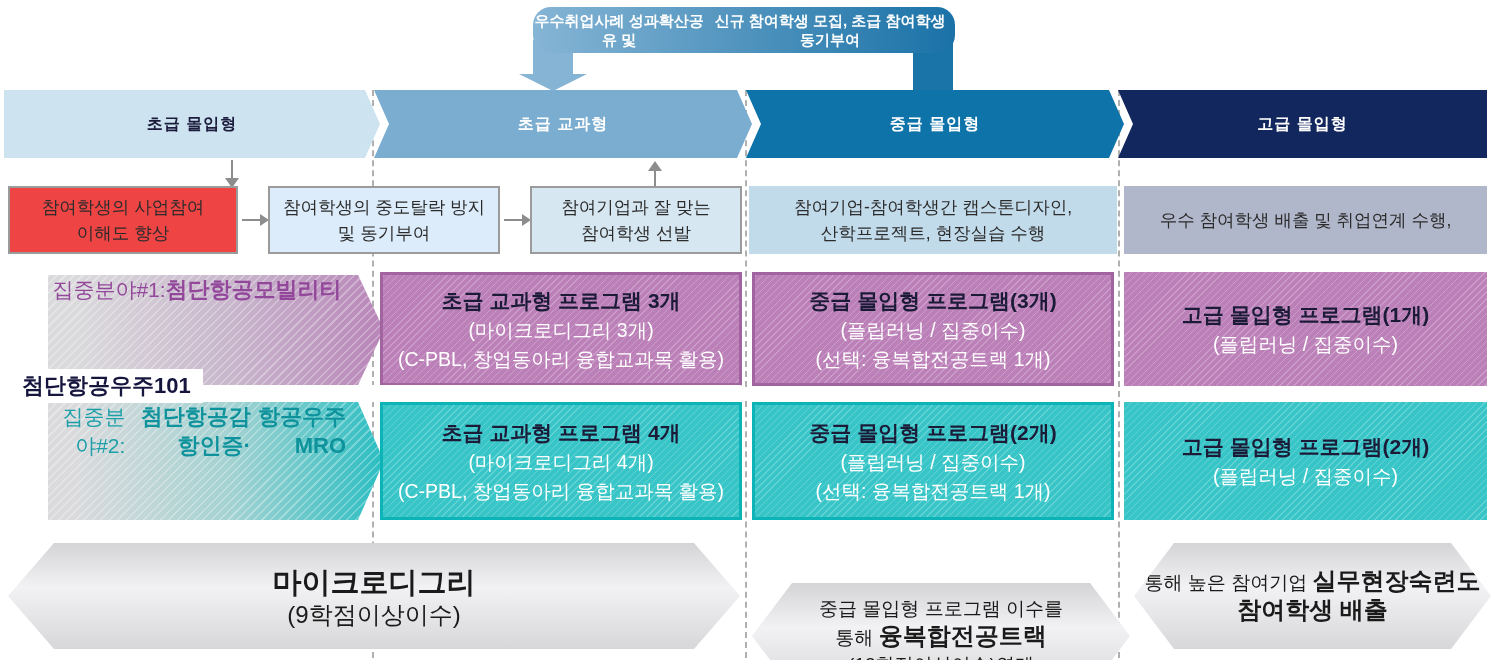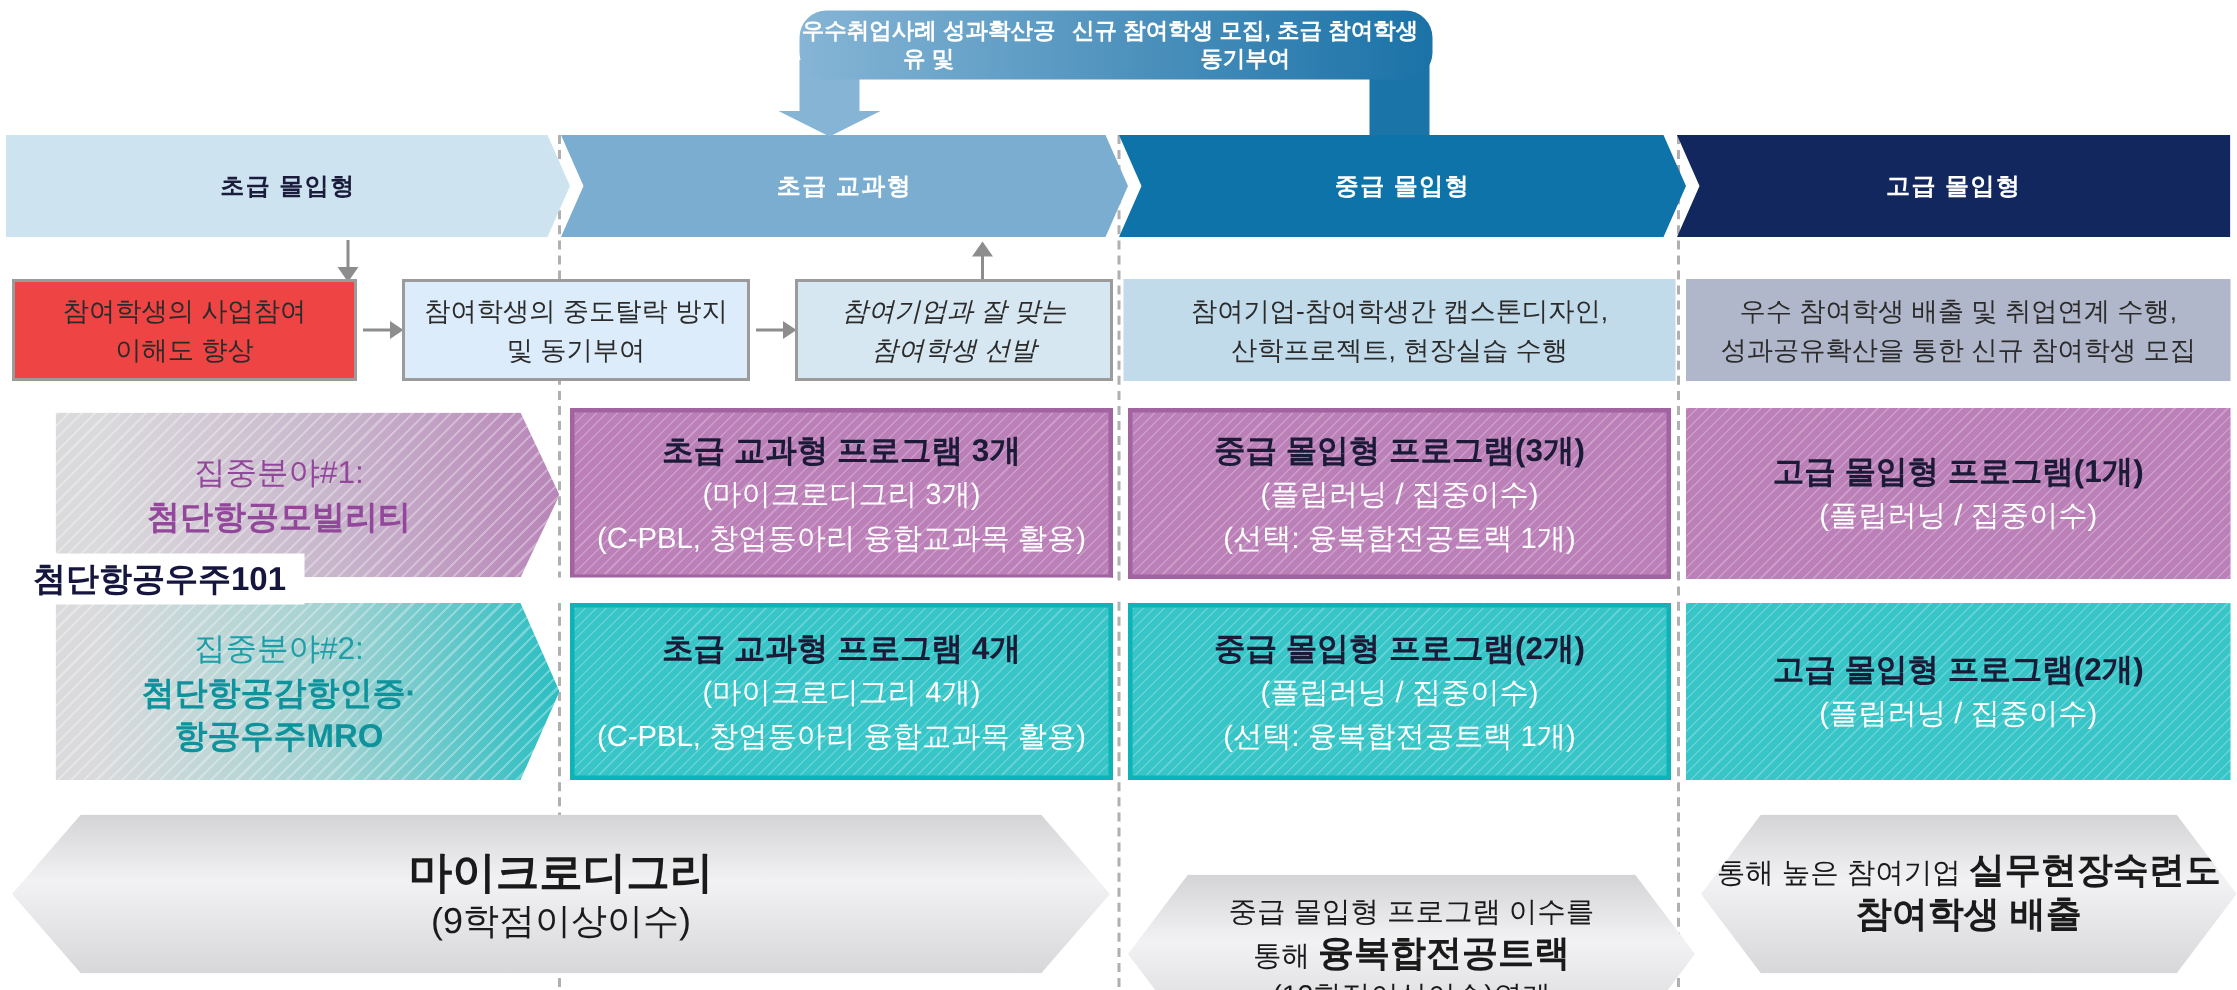--- a/index.html
+++ b/index.html
@@ -33,38 +33,38 @@
   #hdr4 { left:1118px; width:369px; background:#12275d; color:#fff;
     clip-path:polygon(0 0, 100% 0, 100% 100%, 0 100%, 15px 50%); }
 
   
   .pbox { position:absolute; top:186px; height:68px; z-index:2;
     display:flex; flex-direction:column; align-items:center; justify-content:center;
     font-size:17.5px; line-height:26px; color:#2b2b2b; text-align:center; }
   .pbox.bordered { border:2px solid #9b9b9b; }
   #pb1 { left:8px;   width:230px; background:#ef4444; }
   #pb2 { left:268px; width:232px; background:#dcecfa; }
-  #pb3 { left:530px; width:212px; background:#d6e7f2;font-style:italic; }
+  #pb3 { left:530px; width:212px; background:#d6e7f2; }
   #pb4 { left:749px;  width:368px; background:#c2dbeb; }
   #pb5 { left:1124px; width:363px; background:#b1b7ca; }
 
   
   .h-line { position:absolute; height:2px; background:#8d8d8d; z-index:1; }
   .h-head { position:absolute; width:0; height:0; z-index:1;
     border-top:6px solid transparent; border-bottom:6px solid transparent; border-left:9px solid #8d8d8d; }
   .v-line { position:absolute; width:2px; background:#8d8d8d; z-index:1; }
   .v-head-down { position:absolute; width:0; height:0; z-index:1;
     border-left:7px solid transparent; border-right:7px solid transparent; border-top:10px solid #8d8d8d; }
   .v-head-up { position:absolute; width:0; height:0; z-index:1;
     border-left:7px solid transparent; border-right:7px solid transparent; border-bottom:10px solid #8d8d8d; }
 
   
-  .focus { position:absolute; left:37px; width:336px; z-index:2;
+  .focus { position:absolute; left:48px; width:336px; z-index:2;
     clip-path:polygon(0 0, calc(100% - 26px) 0, 100% 50%, calc(100% - 26px) 100%, 0 100%);
-    display:flex; flex-direction:column; align-items:center; justify-content:center;
+    display:flex; flex-direction:row; align-items:flex-start; justify-content:center;
     padding-right:38px; text-align:right; font-size:21px; line-height:29px; }
   #focus1 { top:275px; height:110px;
     background:repeating-linear-gradient(135deg,rgba(255,255,255,.30) 0 1.5px,rgba(255,255,255,0) 1.5px 6px),
                linear-gradient(90deg,#dadadc 8%,#c8b6cc 55%,#bختb8 100%);
     background:repeating-linear-gradient(135deg,rgba(255,255,255,.30) 0 1.5px,rgba(255,255,255,0) 1.5px 6px),
                linear-gradient(90deg,#dadadc 8%,#c8b6cc 55%,#b885b8 100%);
     color:#93479a; }
   #focus2 { top:402px; height:118px;
     background:repeating-linear-gradient(135deg,rgba(255,255,255,.30) 0 1.5px,rgba(255,255,255,0) 1.5px 6px),
                linear-gradient(90deg,#dadadc 8%,#a3d2d2 55%,#2abec2 100%);
@@ -157,21 +157,20 @@
   <div class="pbox bordered" id="pb3">
     <span>참여기업과 잘 맞는</span>
     <span>참여학생 선발</span>
   </div>
   <div class="pbox" id="pb4">
     <span>참여기업-참여학생간 캡스톤디자인,</span>
     <span>산학프로젝트, 현장실습 수행</span>
   </div>
   <div class="pbox" id="pb5">
     <span>우수 참여학생 배출 및 취업연계 수행,</span>
-    <span>성과공유확산을 통한 신규 참여학생 모집</span>
   </div>
 
   <div class="focus" id="focus1">
     <span>집중분야#1:</span>
     <b>첨단항공모빌리티</b>
   </div>
   <div class="prog purple bordered c1">
     <span class="t">초급 교과형 프로그램 3개</span>
     <span>(마이크로디그리 3개)</span>
     <span>(C-PBL, 창업동아리 융합교과목 활용)</span>

